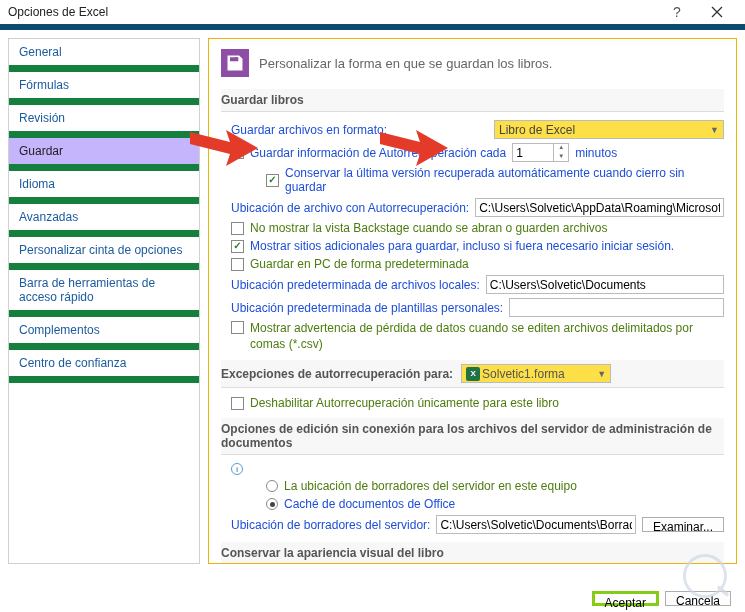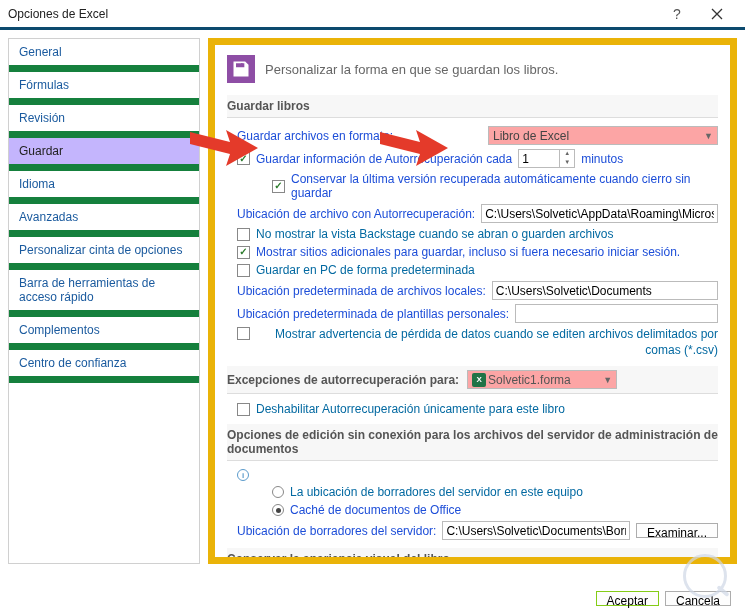--- a/index.html
+++ b/index.html
@@ -1,57 +1,57 @@
 <!DOCTYPE html>
 <html><head>
 <meta charset="utf-8">
 <style>
 * { box-sizing: border-box; margin: 0; padding: 0; font-family: "Segoe UI", Tahoma, sans-serif; }
 body { background: #fff; width: 745px; height: 612px; overflow: hidden; position: relative; }
 
-.titlebar { height: 30px; display: flex; align-items: center; padding: 0 8px; border-bottom: 3px solid #0c4a6e; }
+.titlebar { height: 30px; display: flex; align-items: center; padding: 0 8px; border-bottom: 6px solid #0c4a6e; }
 .titlebar .title { font-size: 12px; flex: 1; color: #222; }
 .titlebar .btn { width: 40px; height: 28px; display: flex; align-items: center; justify-content: center; color: #555; font-size: 14px; }
 
 .body { display: flex; height: 542px; padding: 8px; gap: 8px; }
 
 .sidebar { width: 192px; border: 1px solid #d0d0d0; background: #fff; }
 .side-item { padding: 6px 10px; font-size: 12px; color: #1a5a9e; border-bottom: 7px solid #15803d; cursor: pointer; }
 .side-item.active { background: #c4b5fd; color: #222; }
 
-.main { flex: 1; border: 7px solid #eab308; overflow-y: auto; padding: 10px 12px 10px 12px; font-size: 12px; color: #444; position: relative; }
+.main { flex: 1; border: 1px solid #eab308; overflow-y: auto; padding: 10px 12px 10px 12px; font-size: 12px; color: #444; position: relative; }
 
 .header-row { display: flex; align-items: center; gap: 10px; margin-bottom: 12px; }
 .save-icon { width: 28px; height: 28px; background: #8e4ea5; display: flex; align-items: center; justify-content: center; }
 .save-icon svg { width: 20px; height: 20px; }
 .header-text { font-size: 13px; color: #666; }
 
 .section-title { font-size: 12px; font-weight: bold; color: #555; border-bottom: 1px solid #ddd; padding: 4px 0; margin: 8px 0 8px 0; background: #f7f7f7; }
 
 .row { display: flex; align-items: center; gap: 6px; margin: 4px 0 4px 10px; }
 .row.indent { margin-left: 45px; }
 .label { color: #1d4ed8; }
-.select { border: 1px solid #bbb; background: #fca5a5; font-size: 12px; padding: 1px 4px; height: 19px; display: flex; align-items: center; justify-content: space-between; }
+.select { border: 1px solid #bbb; background: #fde047; font-size: 12px; padding: 1px 4px; height: 19px; display: flex; align-items: center; justify-content: space-between; }
 .select .arrow { font-size: 9px; color: #666; margin-left: 6px; }
 .textfield { border: 1px solid #bbb; background: #fff; font-size: 12px; padding: 1px 3px; height: 19px; }
 .spinner { display: flex; border: 1px solid #bbb; height: 19px; }
 .spinner input { border: none; width: 40px; padding: 0 3px; font-size: 12px; outline: none; }
 .spinner .spins { display: flex; flex-direction: column; border-left: 1px solid #bbb; }
 .spinner .spins div { height: 9px; width: 14px; font-size: 6px; line-height: 7px; text-align: center; color: #666; cursor: pointer; }
 .chk { width: 13px; height: 13px; border: 1px solid #888; display: inline-flex; align-items: center; justify-content: center; flex-shrink: 0; }
 .chk.checked::after { content: "✓"; font-size: 10px; color: #2a7a2a; font-weight: bold; line-height: 10px; }
 .radio { width: 12px; height: 12px; border: 1px solid #888; border-radius: 50%; display: inline-flex; align-items: center; justify-content: center; flex-shrink: 0; }
 .radio.checked::after { content: ""; width: 5px; height: 5px; background: #444; border-radius: 50%; }
 .info-icon { width: 12px; height: 12px; border: 1px solid #5a9acb; border-radius: 50%; color: #5a9acb; font-size: 8px; display: inline-flex; align-items: center; justify-content: center; font-weight: bold; }
-.gray { color: #0369a1; text-align: right; }
+.gray { color: #4d7c0f; }
 .excel-icon { width: 14px; height: 14px; background: #217346; color: #fff; font-size: 8px; font-weight: bold; display: inline-flex; align-items: center; justify-content: center; border-radius: 2px; margin-right: 2px; }
 .btn-std { border: 1px solid #adadad; background: #fdfdfd; font-size: 12px; padding: 2px 10px; height: 15px; cursor: pointer; }
 
 .footer { position: absolute; bottom: 6px; right: 14px; display: flex; gap: 6px; }
-.footer .btn-std.primary { border: 1px solid #84cc16; margin-left: 45px; }
+.footer .btn-std.primary { border: 3px solid #84cc16; margin-left: 45px; }
 
 .arrow-annot { position: absolute; pointer-events: none; }
 .arrow-annot svg { display: block; }
 
 .overlay-circle { position: absolute; right: 18px; bottom: 14px; width: 44px; height: 44px; border: 3px solid #cfd7e6; border-radius: 50%; opacity: 0.7; pointer-events: none; }
 .overlay-circle::after { content: ""; position: absolute; right: -6px; bottom: 2px; width: 14px; height: 4px; background: #cfd7e6; transform: rotate(40deg); border-radius: 2px; }
 
 ::-webkit-scrollbar { width: 16px; }
 ::-webkit-scrollbar-track { background: #f1f1f1; }
 ::-webkit-scrollbar-thumb { background: #c1c1c1; }

